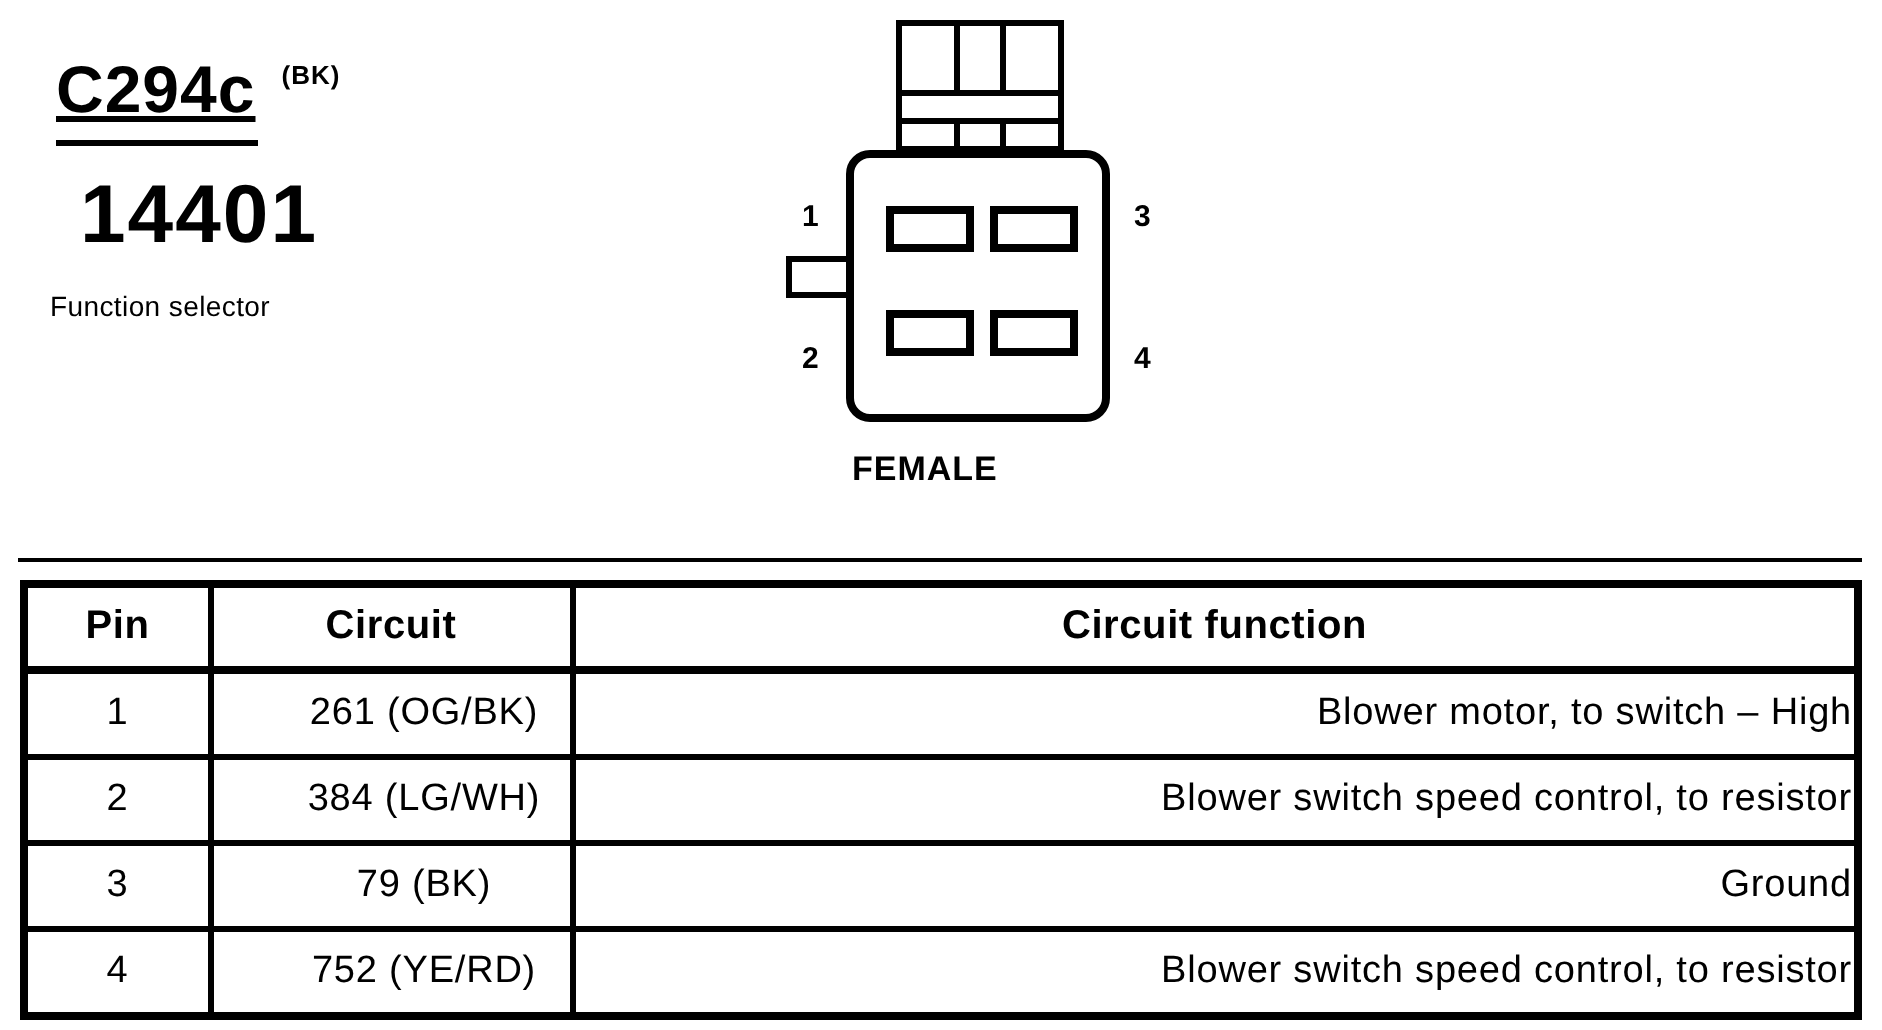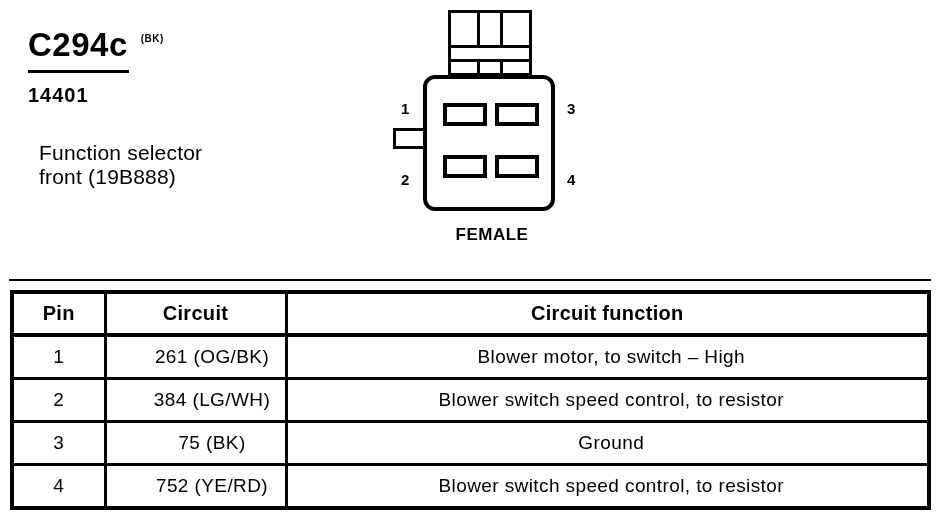--- a/index.html
+++ b/index.html
@@ -8,25 +8,25 @@
     width: 941px;
     height: 515px;
     background: #ffffff;
     color: #000000;
     font-family: "Liberation Sans", sans-serif;
     overflow: hidden;
   }
 
   
   .conn-id-wrap { position: absolute; left: 28px; top: 26px; white-space: nowrap; }
-  .conn-id { font-size: 33px; font-weight: bold; letter-spacing: 0.5px; }
-  .conn-color { font-size: 10px; font-weight: bold; vertical-align: 14px; margin-left: 13px; letter-spacing: 0.5px; text-align: center; }
+  .conn-id { font-size: 33px; font-weight: bold; letter-spacing: 0.5px; text-decoration: underline; }
+  .conn-color { font-size: 13px; font-weight: bold; vertical-align: 14px; margin-left: 13px; letter-spacing: 0.5px; text-align: center; }
   .conn-underline { position: absolute; left: 28px; top: 70px; width: 101px; height: 3px; background: #000; }
-  .part-number { position: absolute; left: 28px; top: 84px; font-size: 20px; font-weight: bold; letter-spacing: 1px; }
-  .caption { position: absolute; left: 39px; top: 141px; font-size: 21px; line-height: 24px; letter-spacing: 0.2px; }
+  .part-number { position: absolute; left: 40px; top: 84px; font-size: 41px; font-weight: bold; letter-spacing: 1px; }
+  .caption { position: absolute; left: 25px; top: 141px; font-size: 14px; line-height: 24px; letter-spacing: 0.2px; }
 
   
   .diagram { position: absolute; left: 390px; top: 8px; width: 215px; height: 245px; }
   .diagram .shape { position: absolute; box-sizing: border-box; border: 3px solid #000; background: #fff; }
   .tb-a { left: 58px; top: 2px;  width: 84px; height: 38px; display: flex; z-index: 1; }
   .tb-b { left: 58px; top: 40px; width: 84px; height: 14px; border-top: none !important; z-index: 1; }
   .tb-c { left: 58px; top: 54px; width: 84px; height: 14px; border-top: none !important; display: flex; z-index: 1; }
   .tb-cell-1 { width: 26px; border-right: 3px solid #000; }
   .tb-cell-2 { width: 20px; border-right: 3px solid #000; }
   .tb-cell-3 { flex: 1; }
@@ -35,55 +35,54 @@
   .cavity { border-width: 4px !important; z-index: 4; width: 44px; height: 23px; }
   .cavity-1 { left: 53px;  top: 95px; }
   .cavity-3 { left: 105px; top: 95px; }
   .cavity-2 { left: 53px;  top: 147px; }
   .cavity-4 { left: 105px; top: 147px; }
   .pin-label { position: absolute; z-index: 5; font-size: 15px; font-weight: bold; }
   .pin-label-1 { left: 11px;  top: 92px; }
   .pin-label-2 { left: 11px;  top: 163px; }
   .pin-label-3 { left: 177px; top: 92px; }
   .pin-label-4 { left: 177px; top: 163px; }
-  .gender-label { position: absolute; left: 36px; top: 217px; width: 132px; text-align: center;
+  .gender-label { position: absolute; left: 36px; top: 217px; width: 132px; text-align: left;
                   font-size: 17px; font-weight: bold; letter-spacing: 0.5px; z-index: 5; }
 
   
   .top-rule { position: absolute; left: 9px; top: 279px; width: 922px; height: 2px; background: #000; }
 
   
   table.pinout {
     position: absolute; left: 10px; top: 290px; width: 921px;
     border-collapse: collapse; table-layout: fixed;
     border: 4px solid #000;
   }
   table.pinout th, table.pinout td { border: 3px solid #000; overflow: hidden; }
   table.pinout thead tr { border-bottom: 4px solid #000; }
   table.pinout th { height: 37px; font-size: 20px; font-weight: bold; text-align: center; letter-spacing: 0.3px; }
   table.pinout td { height: 38px; font-size: 19px; letter-spacing: 0.4px; }
   .col-pin { width: 93px; }
   .col-circuit { width: 181px; }
   td.c-pin { text-align: center; }
   td.c-circuit { text-align: center; padding-left: 34px; }
-  td.c-func { text-align: center; padding-left: 9px; }
+  td.c-func { text-align: right; padding-left: 9px; }
 </style>
 </head>
 <body>
 
 <div class="page">
 
   <div class="conn-id-wrap">
     <span class="conn-id">C294c</span><span class="conn-color">(BK)</span>
   </div>
   <div class="conn-underline"></div>
   <div class="part-number">14401</div>
   <div class="caption">
     <div>Function selector</div>
-    <div>front (19B888)</div>
   </div>
 
   <div class="diagram">
     <div class="shape tb-a">
       <div class="tb-cell-1"></div>
       <div class="tb-cell-2"></div>
       <div class="tb-cell-3"></div>
     </div>
     <div class="shape tb-b"></div>
     <div class="shape tb-c">
@@ -125,21 +124,21 @@
         <td class="c-circuit">261 (OG/BK)</td>
         <td class="c-func">Blower motor, to switch – High</td>
       </tr>
       <tr>
         <td class="c-pin">2</td>
         <td class="c-circuit">384 (LG/WH)</td>
         <td class="c-func">Blower switch speed control, to resistor</td>
       </tr>
       <tr>
         <td class="c-pin">3</td>
-        <td class="c-circuit">75 (BK)</td>
+        <td class="c-circuit">79 (BK)</td>
         <td class="c-func">Ground</td>
       </tr>
       <tr>
         <td class="c-pin">4</td>
         <td class="c-circuit">752 (YE/RD)</td>
         <td class="c-func">Blower switch speed control, to resistor</td>
       </tr>
     </tbody>
   </table>
 

